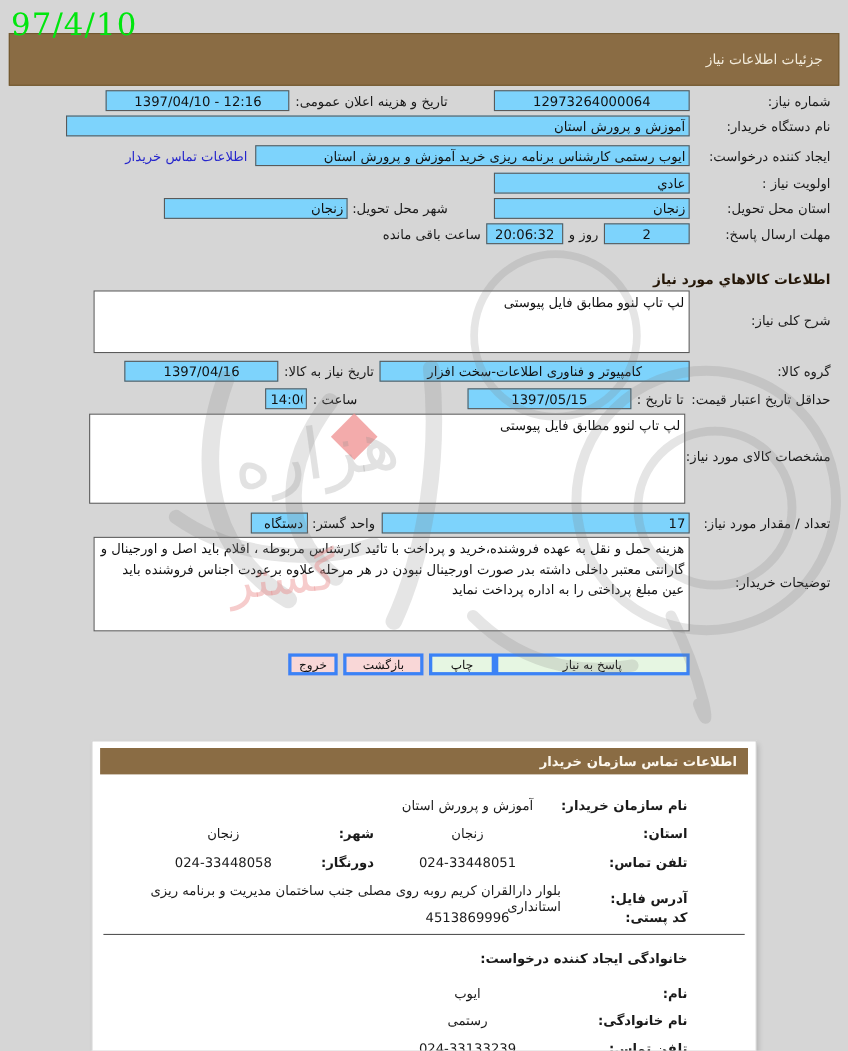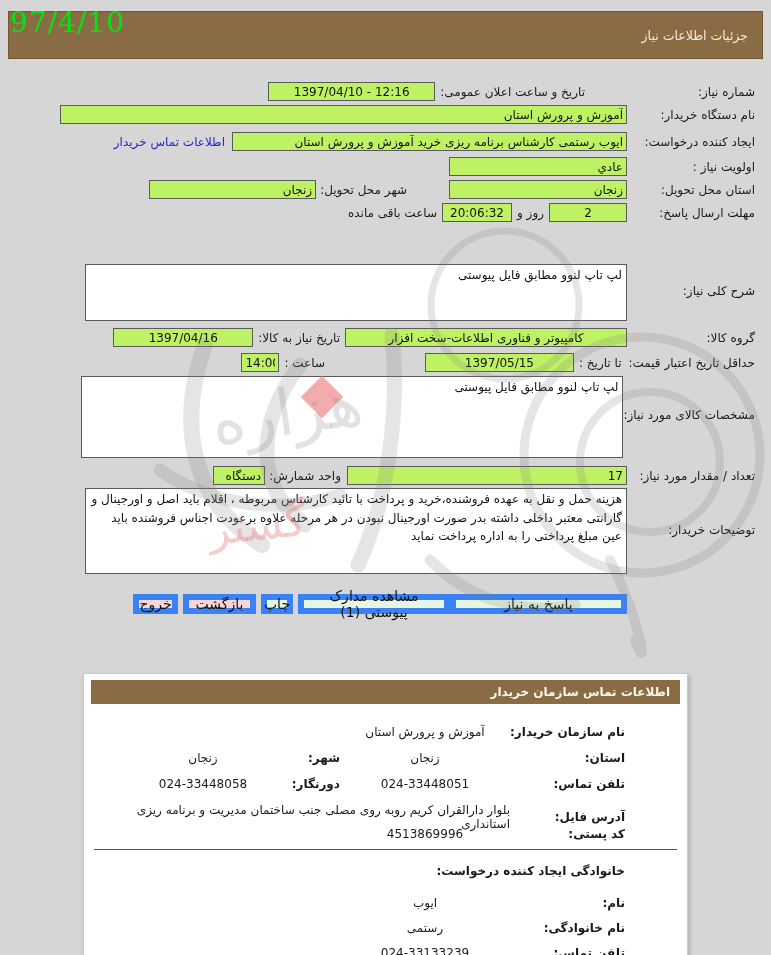--- a/index.html
+++ b/index.html
@@ -4,21 +4,21 @@
 <style>
   html,body{margin:0;padding:0;}
   body{
     width:771px;height:955px;position:relative;overflow:hidden;
     background:#d6d6d6;
     font-family:"DejaVu Sans",sans-serif;
     font-size:12px;color:#1a1a1a;
   }
   
   .titlebar{
-    position:absolute;left:8px;right:8px;top:11px;height:48px;
+    position:absolute;left:8px;right:8px;top:30px;height:48px;
     background:#8a6c44;border:1px solid #71582f;box-sizing:border-box;z-index:1;
   }
   .titlebar .bar-title{
     position:absolute;right:14px;top:50%;transform:translateY(-50%);
     color:#f3ecdc;font-size:12.5px;
   }
   .datestamp{
     position:absolute;left:10px;top:6px;z-index:6;
     font-family:"DejaVu Serif",serif;font-size:28px;color:#00e60e;letter-spacing:1px;
   }
@@ -26,21 +26,21 @@
   .form{position:absolute;inset:0;direction:rtl;z-index:2;}
   .row{
     position:absolute;right:0;left:0;display:flex;align-items:center;
     padding-right:16px;box-sizing:border-box;
   }
   .lbl{flex:none;min-width:128px;white-space:nowrap;}
   .inlbl{flex:none;white-space:nowrap;}
   .sp{flex:none;}
   .inp{
     flex:none;height:19px;box-sizing:border-box;border:1px solid #5a5a5a;
-    background:#bef264;padding:0 3px;font-family:"DejaVu Sans",sans-serif;
+    background:#7dd3fc;padding:0 3px;font-family:"DejaVu Sans",sans-serif;
     font-size:12px;color:#111;direction:rtl;
   }
   .inp.center{text-align:center;}
   .inp.ltrv{direction:ltr;text-align:center;}
   .ta{
     flex:none;box-sizing:border-box;border:1px solid #5a5a5a;background:#fff;
     padding:1px 4px;font-family:"DejaVu Sans",sans-serif;font-size:12px;color:#111;
     direction:rtl;resize:none;line-height:1.55;
   }
   .w178{width:178px}.w167{width:167px}.w567{width:567px}.w395{width:395px}
@@ -48,27 +48,27 @@
   .w280{width:280px}.w52{width:52px}.w78{width:78px}.w74{width:70px}
   .ta542{width:542px}
   .link{color:#2626cc;cursor:pointer;white-space:nowrap;}
   .sec-title{font-weight:bold;color:#241607;font-size:12.5px;}
   
   .btnrow{
     position:absolute;top:594px;right:144px;display:flex;direction:rtl;
     align-items:center;z-index:2;
   }
   .btn{
-    flex:none;height:20px;border:6px solid #3b82f6;box-sizing:border-box;
-    font-family:"DejaVu Sans",sans-serif;font-size:14px;color:#111;
+    flex:none;height:20px;border:3px solid #3b82f6;box-sizing:border-box;
+    font-family:"DejaVu Sans",sans-serif;font-size:11px;color:#111;
     display:flex;align-items:center;justify-content:center;cursor:pointer;padding:0 2px;text-align:center;
   }
   .btn.green{background:#e6f6e2;}
   .btn.pink{background:#f9d7d7;}
-  .bw177{width:177px}.bw152{width:152px}.bw56{width:32px}.bw73{width:73px}.bw45{width:45px}
+  .bw177{width:177px}.bw152{width:152px}.bw56{width:60px}.bw73{width:73px}.bw45{width:45px}
   .mg5{margin-left:5px}.mg7{margin-left:7px}
   
   .card{
     position:absolute;left:83px;top:673px;width:605px;height:300px;
     background:#ffffff;border:1px solid #c9c9c9;box-sizing:border-box;
     box-shadow:2px 3px 5px rgba(0,0,0,.18);direction:rtl;z-index:2;
   }
   .card-head{
     position:absolute;top:6px;left:7px;right:7px;height:24px;background:#8a6c44;
     color:#fdf8ee;font-weight:bold;font-size:12px;display:flex;align-items:center;
@@ -93,22 +93,23 @@
 
 <div class="titlebar">
   <span class="bar-title">جزئیات اطلاعات نیاز</span>
 </div>
 <div class="datestamp">97/4/10</div>
 
 <div class="form">
 
   <div class="row" style="top:82px">
     <span class="lbl">شماره نیاز:</span>
+    <input class="inp w178 ltrv" readonly="" value="12973264000064" style="">
     <span class="sp" style="width:42px"></span>
-    <span class="inlbl">تاریخ و ساعت اعلان عمومی:</span>
+    <span class="inlbl">تاریخ و هزینه اعلان عمومی:</span>
     <span class="sp" style="width:5px"></span>
     <input class="inp w167 ltrv" readonly="" value="1397/04/10 - 12:16" style="">
   </div>
 
   <div class="row" style="top:105px">
     <span class="lbl">نام دستگاه خریدار:</span>
     <input class="inp w567" readonly="" value="آموزش و پرورش استان" style="">
   </div>
 
   <div class="row" style="top:132px">
@@ -136,20 +137,23 @@
     <span class="lbl">مهلت ارسال پاسخ:</span>
     <input class="inp w78 ltrv" readonly="" value="2" style="">
     <span class="sp" style="width:5px"></span>
     <span class="inlbl">روز و</span>
     <span class="sp" style="width:5px"></span>
     <input class="inp w74 ltrv" readonly="" value="20:06:32" style="">
     <span class="sp" style="width:5px"></span>
     <span class="inlbl">ساعت باقی مانده</span>
   </div>
 
+  <div class="row" style="top:246px">
+    <span class="sec-title">اطلاعات کالاهاي مورد نیاز</span>
+  </div>
 
   <div class="row" style="top:264px;align-items:flex-start">
     <span class="lbl" style="margin-top:20px">شرح کلی نیاز:</span>
     <textarea class="ta ta542" style="height: 57px;" readonly="">لپ تاپ لنوو مطابق فایل پیوستی</textarea>
   </div>
 
   <div class="row" style="top:328px">
     <span class="lbl">گروه کالا:</span>
     <input class="inp w282 center" readonly="" value="کامپیوتر و فناوری اطلاعات-سخت افزار" style="">
     <span class="sp" style="width:5px"></span>
@@ -172,34 +176,33 @@
 
   <div class="row" style="top:376px;align-items:flex-start">
     <span class="lbl" style="margin-top:32px">مشخصات کالای مورد نیاز:</span>
     <textarea class="ta ta542" style="height: 82px;" readonly="">لپ تاپ لنوو مطابق فایل پیوستی</textarea>
   </div>
 
   <div class="row" style="top:466px">
     <span class="lbl">تعداد / مقدار مورد نیاز:</span>
     <input class="inp w280" readonly="" value="17" style="">
     <span class="sp" style="width:6px"></span>
-    <span class="inlbl">واحد شمارش:</span>
+    <span class="inlbl">واحد گستر:</span>
     <span class="sp" style="width:4px"></span>
     <input class="inp w52" readonly="" value="دستگاه" style="">
   </div>
 
   <div class="row" style="top:488px;align-items:flex-start">
     <span class="lbl" style="margin-top:35px">توضیحات خریدار:</span>
     <textarea class="ta ta542" style="height: 86px;" readonly="">هزینه حمل و نقل به عهده فروشنده،خرید و پرداخت با تائید کارشناس مربوطه ، اقلام باید اصل و اورجینال و گارانتی معتبر داخلی داشته بدر صورت اورجینال نبودن در هر مرحله علاوه برعودت اجناس فروشنده باید عین مبلغ پرداختی را به اداره پرداخت نماید</textarea>
   </div>
 </div>
 
 <div class="btnrow">
   <button class="btn green bw177">پاسخ به نیاز</button>
-  <button class="btn green bw152 mg5">مشاهده مدارک پیوستی (1)</button>
   <button class="btn green bw56 mg5">چاپ</button>
   <button class="btn pink bw73 mg5">بازگشت</button>
   <button class="btn pink bw45 mg7">خروج</button>
 </div>
 
 <div class="card">
   <div class="card-head">اطلاعات تماس سازمان خریدار</div>
 
   <div class="crow" style="top:51px">
     <span class="clbl">نام سازمان خریدار:</span>

